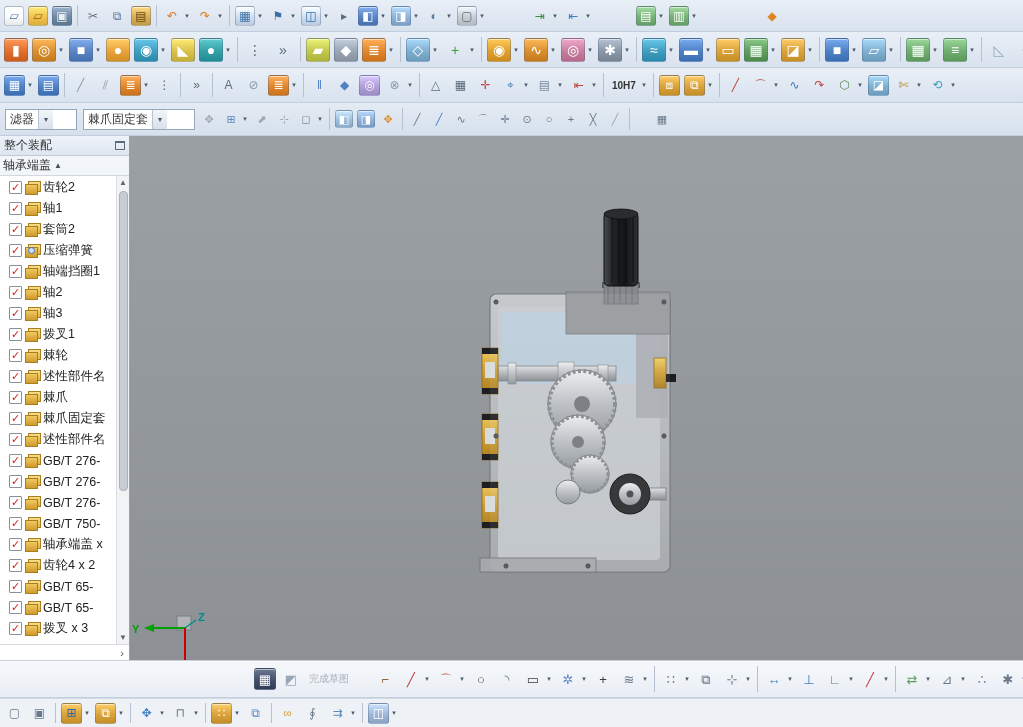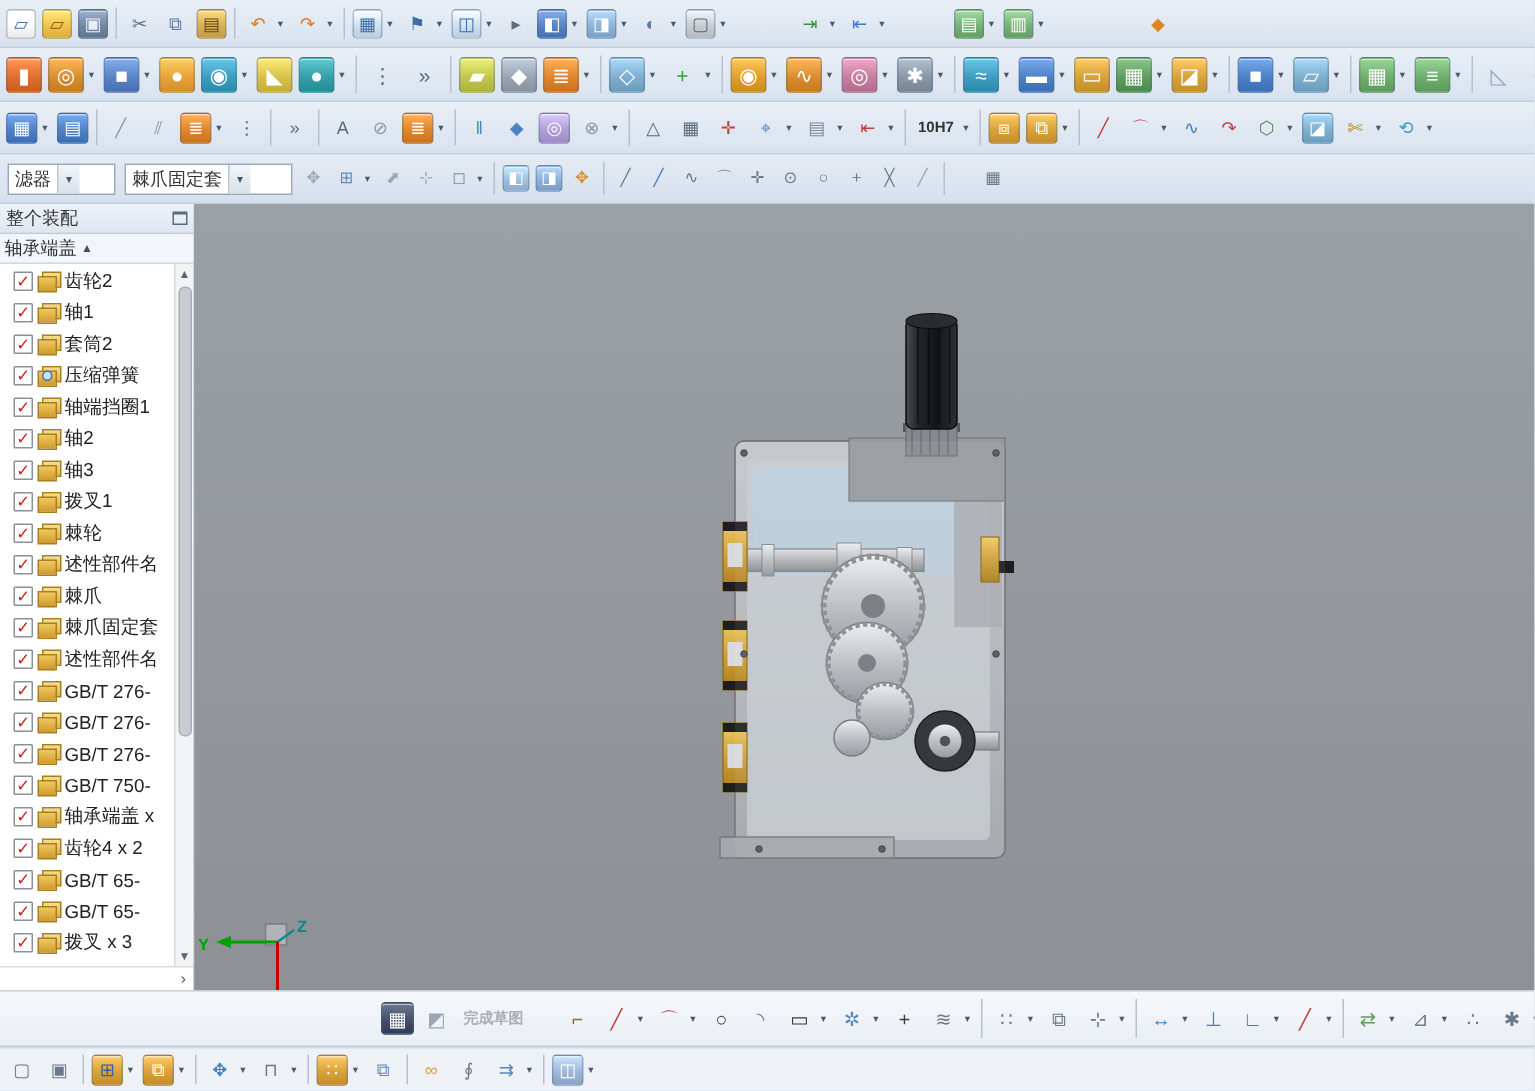--- a/index.html
+++ b/index.html
@@ -25,21 +25,21 @@
   .row3 .ibox { width:21px; height:21px; } .row3 .glyph { font-size:12px; }
   .selbar .ibox { width:18px; height:18px; } .selbar .glyph { font-size:11px; }
   .sketchbar .ibox { width:22px; height:22px; } .sketchbar .glyph { font-size:13px; }
   .botbar .ibox { width:21px; height:21px; } .botbar .glyph { font-size:12px; }
   .glyph { line-height:1; }
   .dd { font-size:7px; color:#4a5a6e; margin-left:1px; width:8px; text-align:center; }
   .vsep { width:1px; height:70%; background:#b5c1d0; margin:0 3px; flex:none; }
   .gap { flex:none; }
   .g18 { width:18px; } .g40 { width:40px; } .g60 { width:60px; }
   .tool-lbl { font-size:10px; font-weight:bold; color:#333; padding:0 3px; white-space:nowrap; }
-  .dis .tool-lbl, .tool-lbl.dis { color:#a9afba; font-weight:bold; }
+  .dis .tool-lbl, .tool-lbl.dis { color:#a9afba; font-weight:normal; }
 
   
   .searchbox { width:148px; height:21px; background:#fff; border:1px solid #98a8bc;
                display:flex; align-items:center; margin:0 5px; flex:none; }
   .searchbox input { flex:1; border:0; outline:0; font-size:12px; padding:0 4px; background:transparent;
                      font-family:inherit; color:#333; min-width:0; }
   .searchbox input::placeholder { color:#8b9099; }
   .mag { width:14px; height:14px; position:relative; margin-right:3px; flex:none; }
   .mag::before { content:""; position:absolute; left:1px; top:1px; width:7px; height:7px;
                  border:1.5px solid #5a7a9a; border-radius:50%; }

